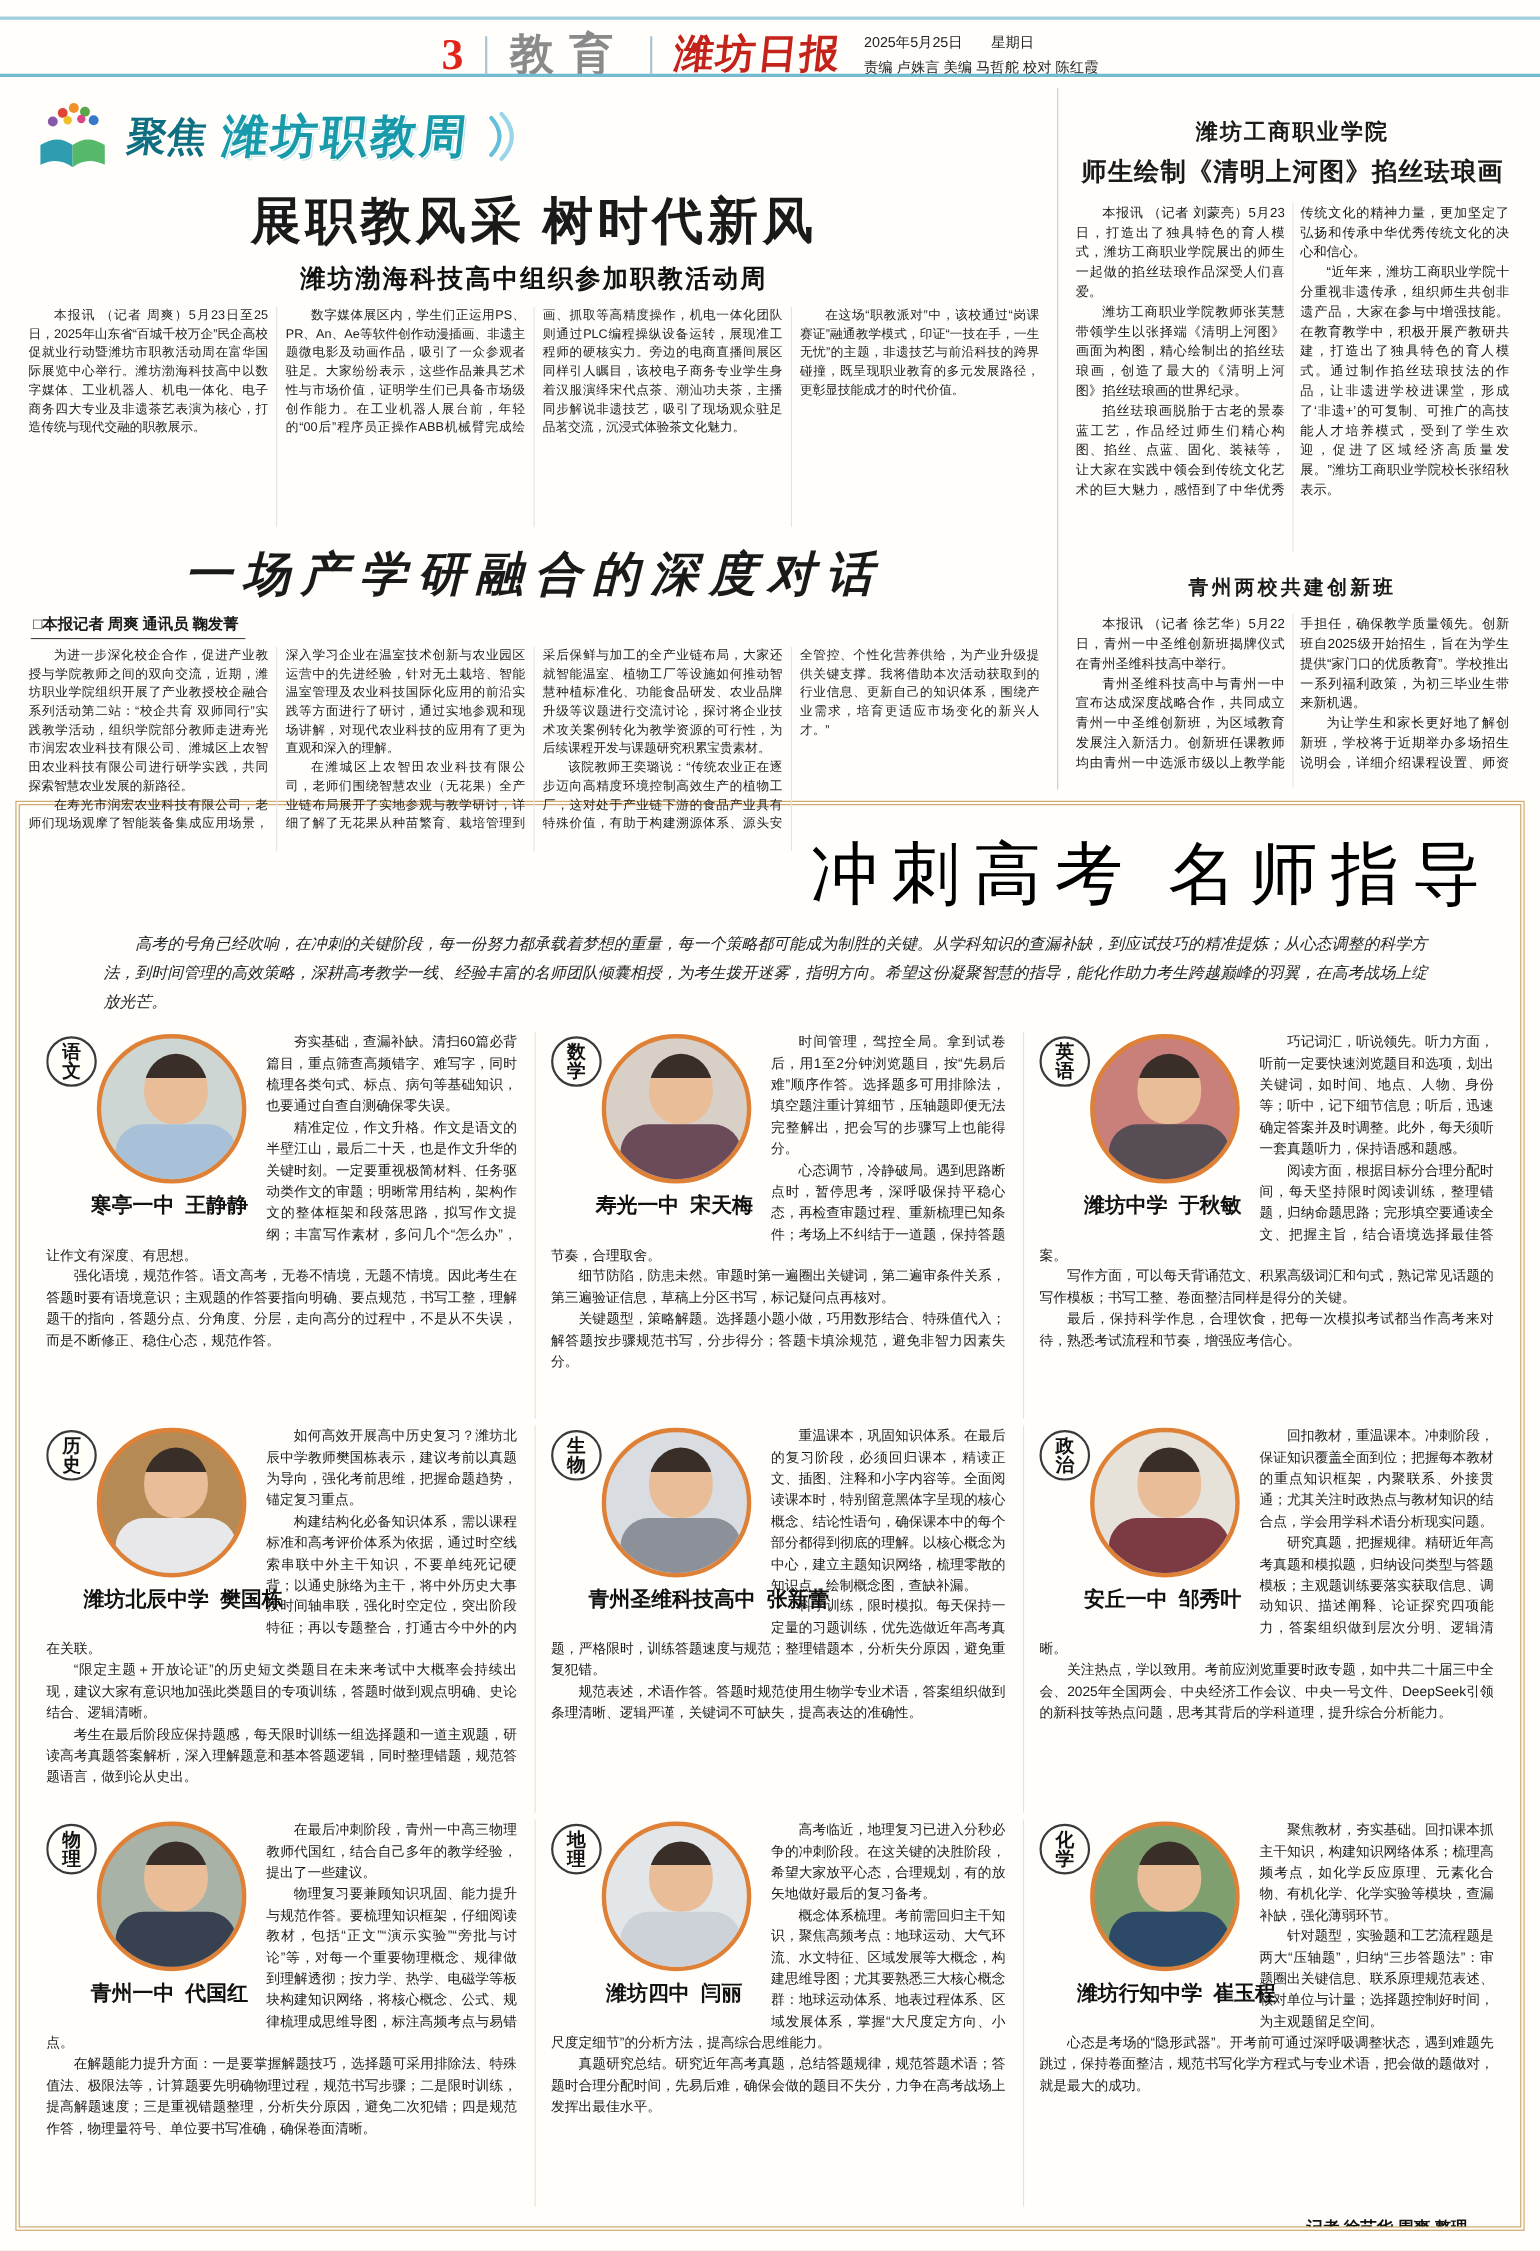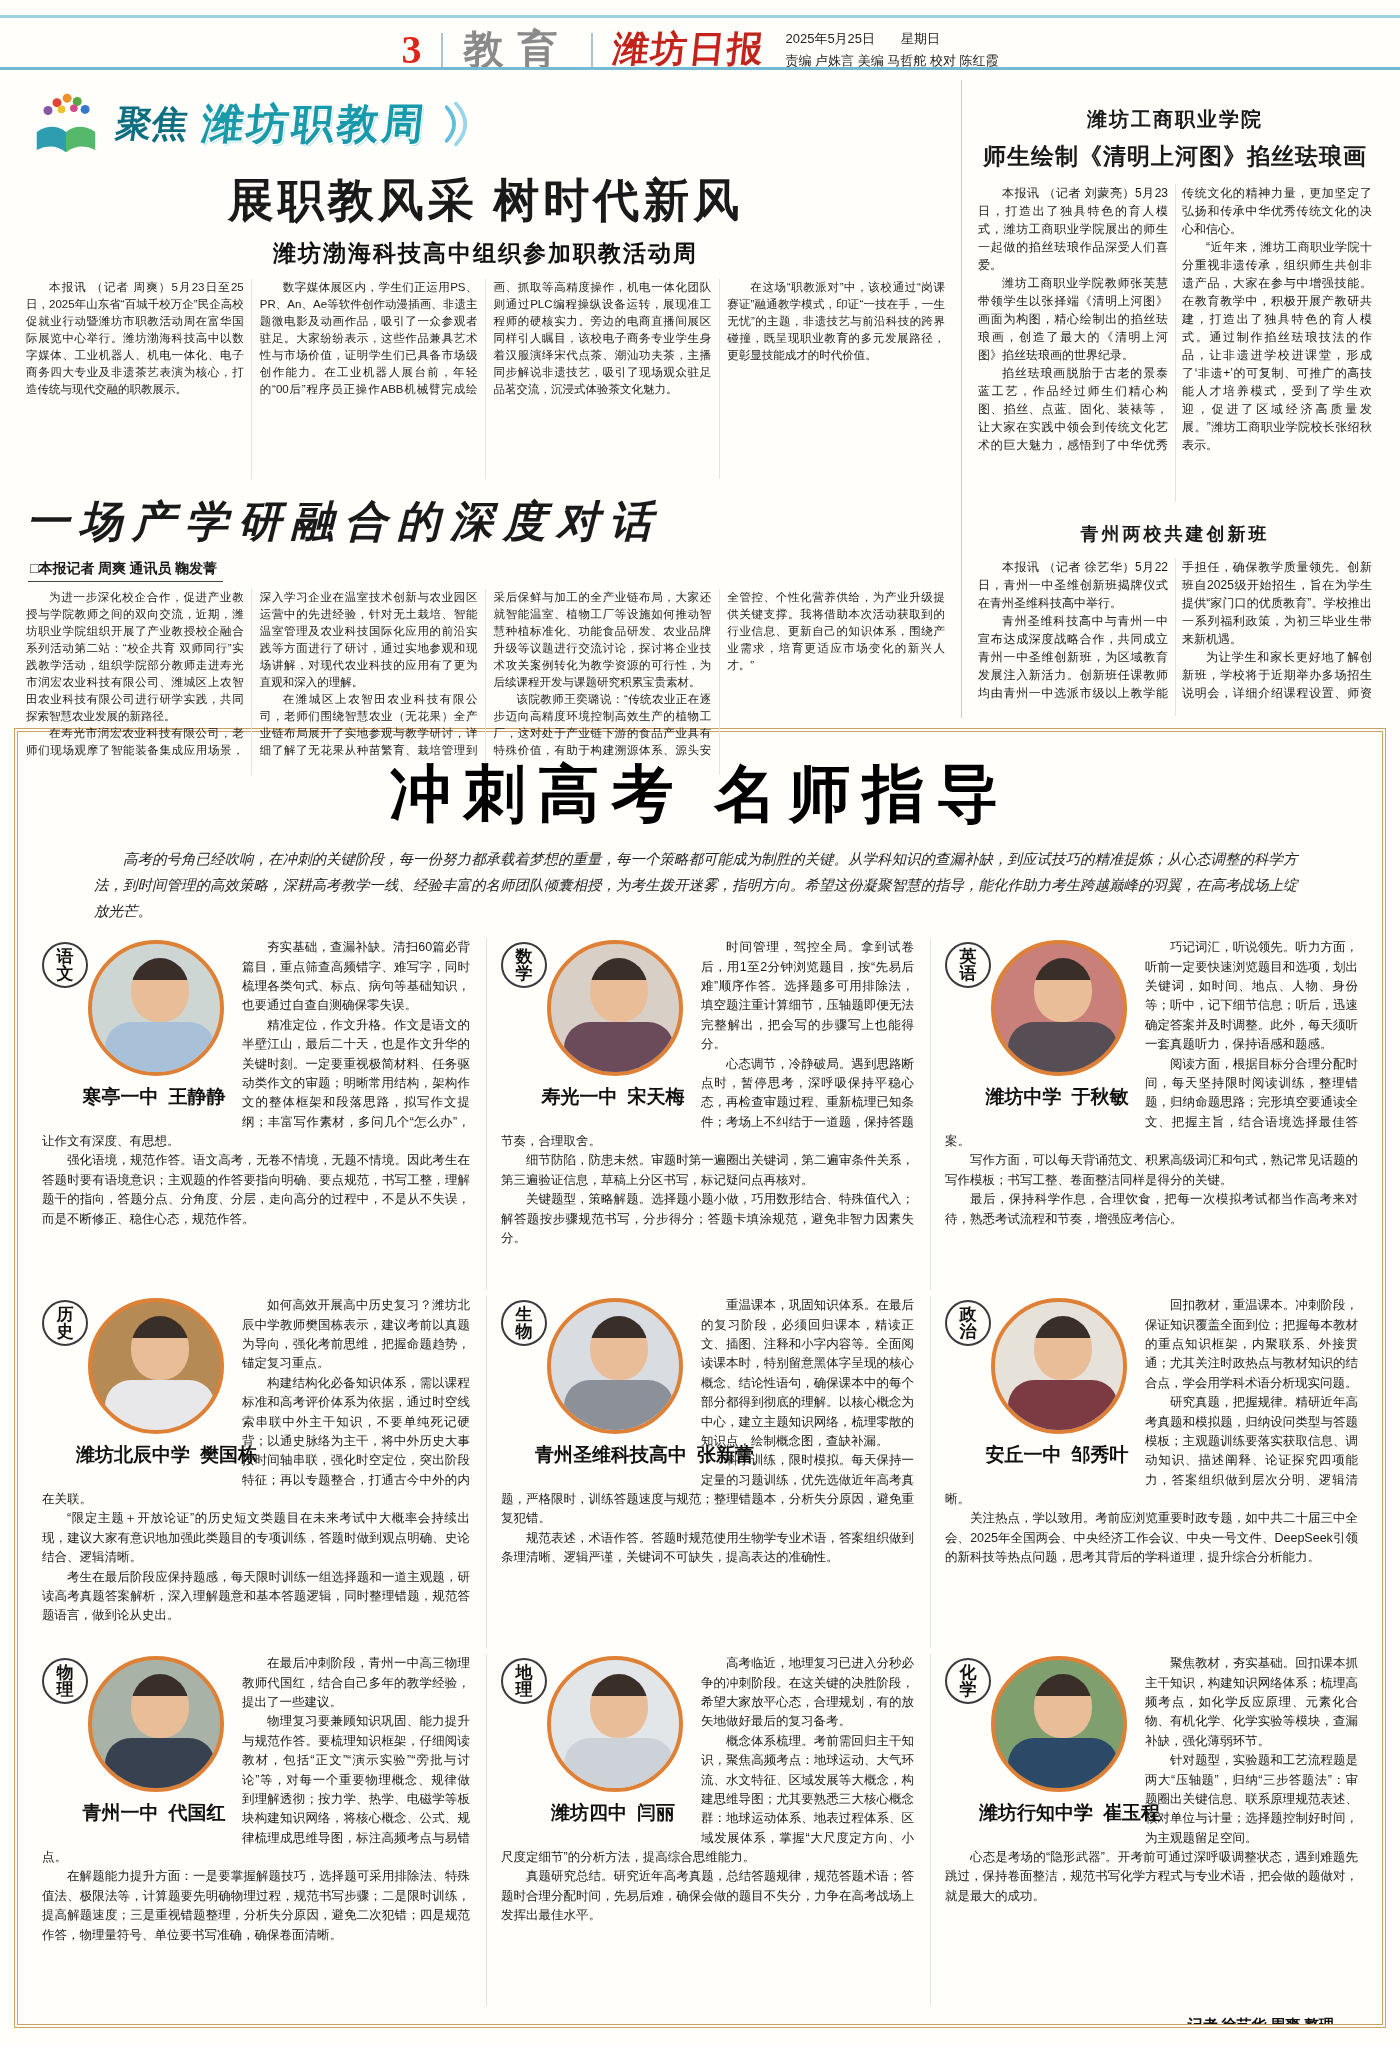--- a/index.html
+++ b/index.html
@@ -37,41 +37,41 @@
   .a1-title { font-family:"Liberation Serif", serif; font-size:46px; font-weight:900;
               text-align:center; letter-spacing:4px; margin:2px 0 6px; }
   .a1-sub   { font-size:23px; font-weight:700; text-align:center; letter-spacing:2px;
               color:#111; margin-bottom:10px; }
   .colbody { column-gap:16px; column-rule:1px solid #e3e3e3; text-align:justify;
              font-size:11.5px; line-height:1.48; color:#222; overflow:hidden; }
   .colbody p { text-indent:2em; margin:0; }
   .a1-body { column-count:4; height:200px; }
 
   .a2-title { font-family:"Liberation Serif", serif; font-style:italic; font-size:43px;
-              font-weight:900; text-align:left; letter-spacing:10px; margin:14px 0 8px; }
+              font-weight:900; text-align:center; letter-spacing:10px; margin:14px 0 8px; }
   .a2-byline { display:inline-block; font-family:"Liberation Serif", serif; font-size:14px;
                font-weight:700; border-bottom:1px solid #444; padding:0 6px 3px 2px; margin:0 0 7px 2px;text-align:center; }
   .a2-body { column-count:4; height:186px; }
 
   .rz-t1 { font-family:"Liberation Serif", serif; font-size:20px; font-weight:900;
            text-align:center; letter-spacing:2px; }
   .rz-t2 { font-family:"Liberation Serif", serif; font-size:23px; font-weight:900;
            text-align:center; letter-spacing:1px; margin:8px 0 12px; }
   .rz-body { column-count:2; column-gap:14px; column-rule:1px solid #e3e3e3;
              font-size:12px; line-height:1.5; text-align:justify; overflow:hidden; }
   .rz-body p { text-indent:2em; margin:0; }
   .cloisonne-body { height:318px; }
   .innovation-title { font-family:"Liberation Serif", serif; font-size:18px; font-weight:900;
                       text-align:center; letter-spacing:3px; margin:20px 0 12px; }
   .innovation-body { height:158px; }
 
   
   .gaokao-box { margin:10px 14px 0 14px; height:1300px; border:4px double #c9a263;
                 padding:14px 24px 6px 24px; overflow:hidden; background:#fffefb; }
-  .gk-title { font-size:62px; font-weight:700; text-align:center; letter-spacing:12px;
+  .gk-title { font-size:62px; font-weight:400; text-align:right; letter-spacing:12px;
               color:#000; margin:6px 0 10px; }
   .gk-intro { font-family:"Liberation Serif", serif; font-style:italic; font-size:14.5px;
               line-height:1.8; text-indent:2em; color:#222; margin:0 52px 14px 52px; }
   .subjects-grid { display:grid; grid-template-columns:repeat(3,1fr);
                    grid-template-rows:repeat(3,352px); grid-auto-flow:column;
                    column-gap:16px; row-gap:6px; }
   .subject-card { overflow:hidden; font-size:12.5px; line-height:1.55; text-align:justify; }
   .subject-card:nth-child(n+4) { border-left:1px solid #e6e2da; padding-left:14px; }
   .photo-wrap { float:left; width:190px; margin:2px 10px 2px 0; position:relative; }
   .badge { position:absolute; top:2px; left:0; width:46px; height:46px; border-radius:50%;

